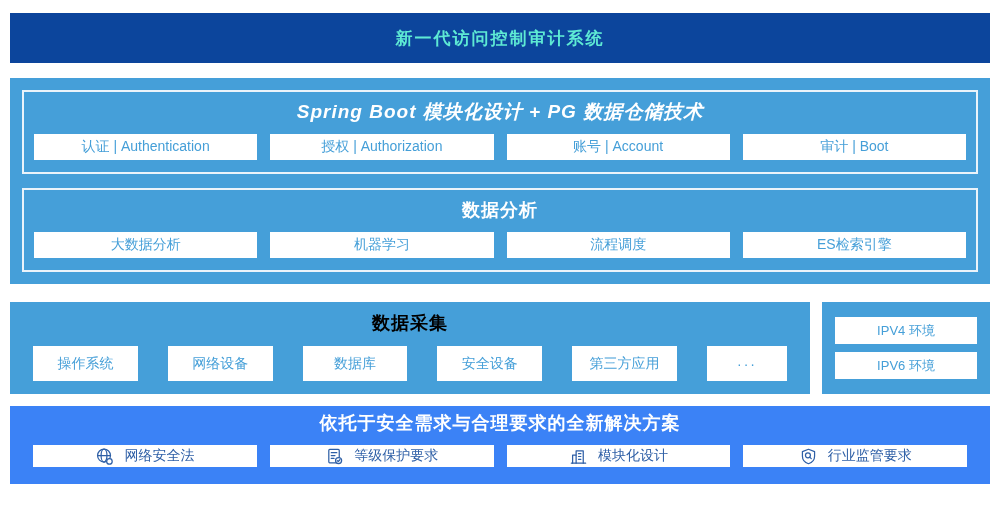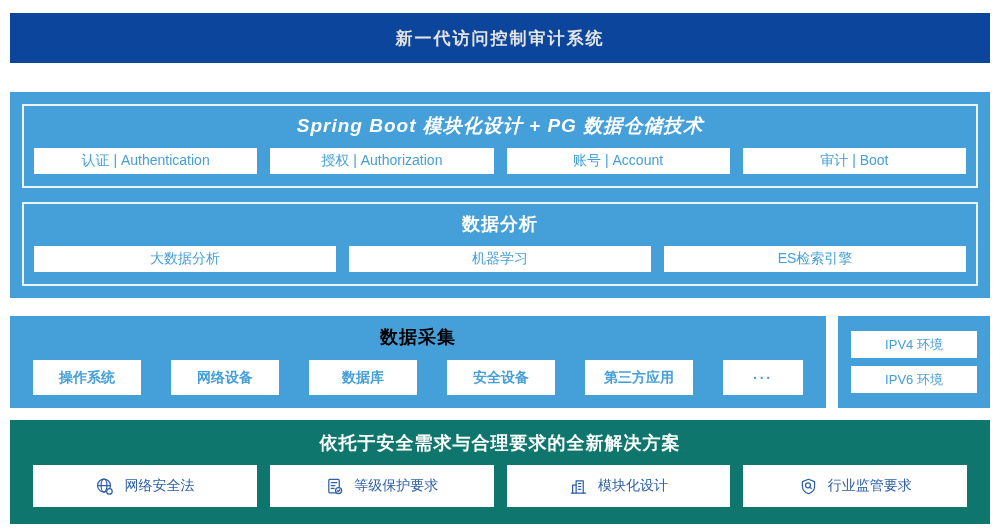--- a/index.html
+++ b/index.html
@@ -6,57 +6,57 @@
   html,body { background:#fff; }
   body {
     width:1000px; height:529px;
     padding:13px 10px;
     font-family:"Liberation Sans", sans-serif;
     overflow:hidden;
   }
   .banner {
     height:50px; background:#0C459C;
     display:flex; align-items:center; justify-content:center;
-    color:#e5e5e5; font-size:17px; font-weight:bold; letter-spacing:2px;
+    color:#5eead4; font-size:17px; font-weight:bold; letter-spacing:2px;
   }
-  .platform { margin-top:29px; background:#459FD9; padding:12px; }
+  .platform { margin-top:15px; background:#459FD9; padding:12px; }
   .panel { border:2px solid #EAF3FA; padding:6px 10px 12px; }
   .panel + .panel { margin-top:14px; }
   .panel-title {
     text-align:center; color:#fff; font-weight:bold;
     font-size:18px; line-height:28px; margin-bottom:8px; letter-spacing:1px;
   }
   .panel-title.italic { font-style:italic; font-size:19px; }
   .row { display:flex; gap:13px; }
   .wbox {
     flex:1; background:#fff; height:26px;
     display:flex; align-items:center; justify-content:center;
     color:#459FD8; font-size:14px; white-space:nowrap;
   }
   .mid { display:flex; gap:12px; margin-top:18px; align-items:stretch; }
   .collection { flex:1; background:#459FD9; padding:8px 23px 13px; }
   .collection-title {
     text-align:center; color:#000000; font-weight:bold;
     font-size:18px; line-height:26px; margin-bottom:10px; letter-spacing:1px;
   }
-  .collection .row { gap:30px;font-weight:bold; }
+  .collection .row { gap:30px; }
   .collection .wbox { height:35px; }
   .collection .wbox.dots { flex:0 0 80px; letter-spacing:2px; }
   .env {
-    width:152px; background:#459FD9;
+    width:168px; background:#459FD9;
     padding:15px 13px; display:flex; flex-direction:column; gap:8px;
   }
   .env .wbox { flex:1; height:auto; font-size:13px; }
-  .solution { margin-top:12px; background:#0f766e; padding:10px 23px 17px;font-family:Liberation Serif, serif; }
+  .solution { margin-top:12px; background:#3b82f6; padding:4px 23px 17px;font-family:Liberation Serif, serif; }
   .solution-title {
     text-align:center; color:#fff; font-weight:bold;
     font-size:18px; line-height:26px; margin-bottom:9px; letter-spacing:1px;
   }
   .sol-box {
-    flex:1; background:#fff; height:42px;
+    flex:1; background:#fff; height:22px;
     display:flex; align-items:center; justify-content:center; gap:10px;
     color:#2E5FA6; font-size:14px; white-space:nowrap;
   }
   .sol-box svg { display:block; }
   .icon-stroke { stroke:#2E5FA6; fill:none; stroke-width:1.3; stroke-linecap:round; stroke-linejoin:round; }
 </style>
 </head>
 <body>
 
 <div class="banner">
@@ -73,20 +73,21 @@
       <div class="wbox">账号 | Account</div>
       <div class="wbox">审计 | Boot</div>
     </div>
   </div>
 
   <div class="panel">
     <div class="panel-title">数据分析</div>
     <div class="row">
       <div class="wbox">大数据分析</div>
       <div class="wbox">机器学习</div>
+      <div class="wbox">流程调度</div>
       <div class="wbox">ES检索引擎</div>
     </div>
   </div>
 
 </div>
 
 <div class="mid">
 
   <div class="collection">
     <div class="collection-title">数据采集</div>

